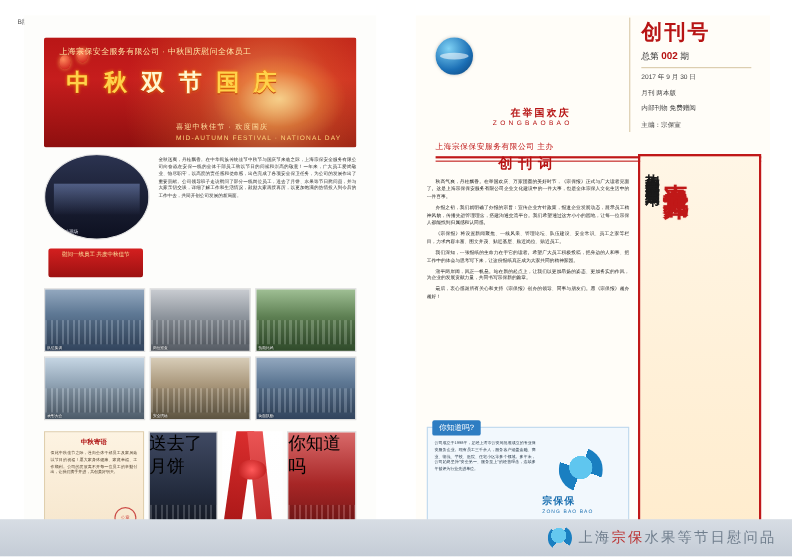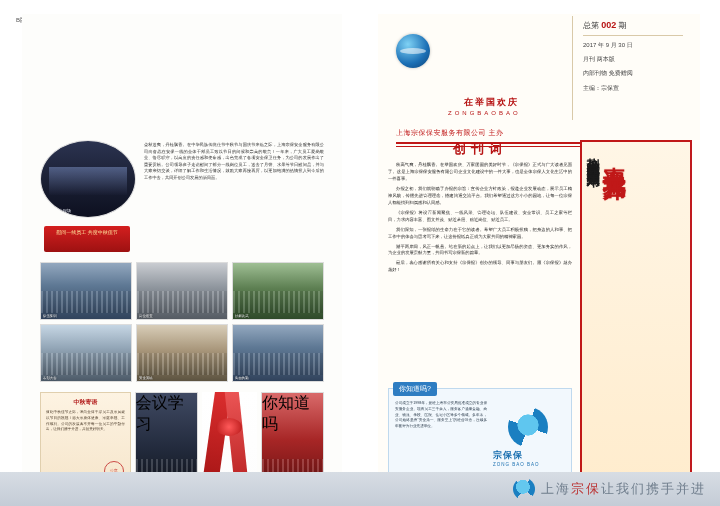--- a/index.html
+++ b/index.html
@@ -330,20 +330,36 @@
 <body>
 
 <div class="page">
 
   <div class="pg-corner tl">B版</div>
   <div class="pg-corner tr-red">宗保新闻</div>
   <div class="pg-corner right-a">A版</div>
 
   <div class="left-page">
 
+    <div class="hero">
+      <div class="glow"></div>
+      <div class="lantern" style="left:14px;top:16px;"></div>
+      <div class="lantern" style="left:30px;top:10px;"></div>
+      <div class="banner-text">上海宗保安全服务有限公司 · 中秋国庆慰问全体员工</div>
+      <div class="bigtitle">
+        <span class="ch gold">中</span>
+        <span class="ch gold">秋</span>
+        <span class="ch">双</span>
+        <span class="ch">节</span>
+        <span class="ch gold">国</span>
+        <span class="ch gold">庆</span>
+      </div>
+      <div class="sub">喜迎中秋佳节 · 欢度国庆</div>
+      <div class="sub2">MID-AUTUMN FESTIVAL · NATIONAL DAY</div>
+    </div>
 
     <div class="photo ph-dark">
       <div class="stage"></div>
       <div class="cap">中秋晚会现场</div>
     </div>
 
     <div class="article art-main">金秋送爽，丹桂飘香。在中华民族传统佳节中秋节与国庆节来临之际，上海宗保安全服务有限公司向奋战在安保一线的全体干部员工致以节日的问候和崇高的敬意！一年来，广大员工爱岗敬业、恪尽职守，以高度的责任感和使命感，出色完成了各项安全保卫任务，为公司的发展作出了重要贡献。公司领导班子走访慰问了部分一线岗位员工，送去了月饼、水果等节日慰问品，并与大家亲切交谈，详细了解工作和生活情况，鼓励大家再接再厉，以更加饱满的热情投入到今后的工作中去，共同开创公司发展的新局面。</div>
 
     <div class="redbox">慰问一线员工
 共度中秋佳节</div>
@@ -380,21 +396,21 @@
     </div>
 
     <div class="bottom-row">
       <div class="notice">
         <div class="nt-title">中秋寄语</div>
         <div class="nt-body">值此中秋佳节之际，谨向全体干部员工及家属致以节日的祝福！愿大家身体健康、家庭幸福、工作顺利。公司的发展离不开每一位员工的辛勤付出，让我们携手并进，共创美好明天。</div>
         <div class="stamp">公章</div>
       </div>
       <div class="b-photo g-night">
         <div class="crowd"></div>
-        <div class="lbl">会议学习</div>
+        <div class="lbl">送去了月饼</div>
       </div>
       <div class="ribbon">
         <div class="band"></div>
         <div class="band2"></div>
         <div class="bow"></div>
       </div>
       <div class="b-photo g-red">
         <div class="crowd"></div>
         <div class="lbl">你知道吗</div>
       </div>
@@ -406,20 +422,21 @@
     <div class="masthead">
       <div class="logo-globe"></div>
       <div class="mast-sub">在举国欢庆</div>
       <div class="mast-pinyin">ZONGBAOBAO</div>
       <div class="mast-org">上海宗保保安服务有限公司 主办</div>
       <div class="mast-rule"></div>
       <div class="mast-rule2"></div>
     </div>
 
     <div class="issue-box">
+      <div class="issue-title">创刊号</div>
       <div class="issue-no">
         <span>总第</span>
         <b>002</b>
         <span>期</span>
       </div>
       <div class="issue-sep"></div>
       <div class="issue-line">2017 年 9 月 30 日</div>
       <div class="issue-line">月刊  两本版</div>
       <div class="issue-line">内部刊物  免费赠阅</div>
       <div class="issue-line">主编：宗保宣</div>
@@ -451,17 +468,17 @@
       <div class="cr-inner">
         <div class="vtext vt-small">热烈庆祝中华人民共和国成立六十八周年</div>
         <div class="vtext vt-big">喜迎十九大召开</div>
       </div>
     </div>
   </div>
 
   <div class="footer-bar">
     <div class="footer-logo">
       <div class="fl-mark"></div>
-      <div class="fl-text"><span>上海</span><span class="red">宗保</span><span>让我们携手并进</span></div>
+      <div class="fl-text"><span>上海</span><span class="red">宗保</span><span>水果等节日慰问品</span></div>
     </div>
   </div>
 
 </div>
 
 </body></html>

